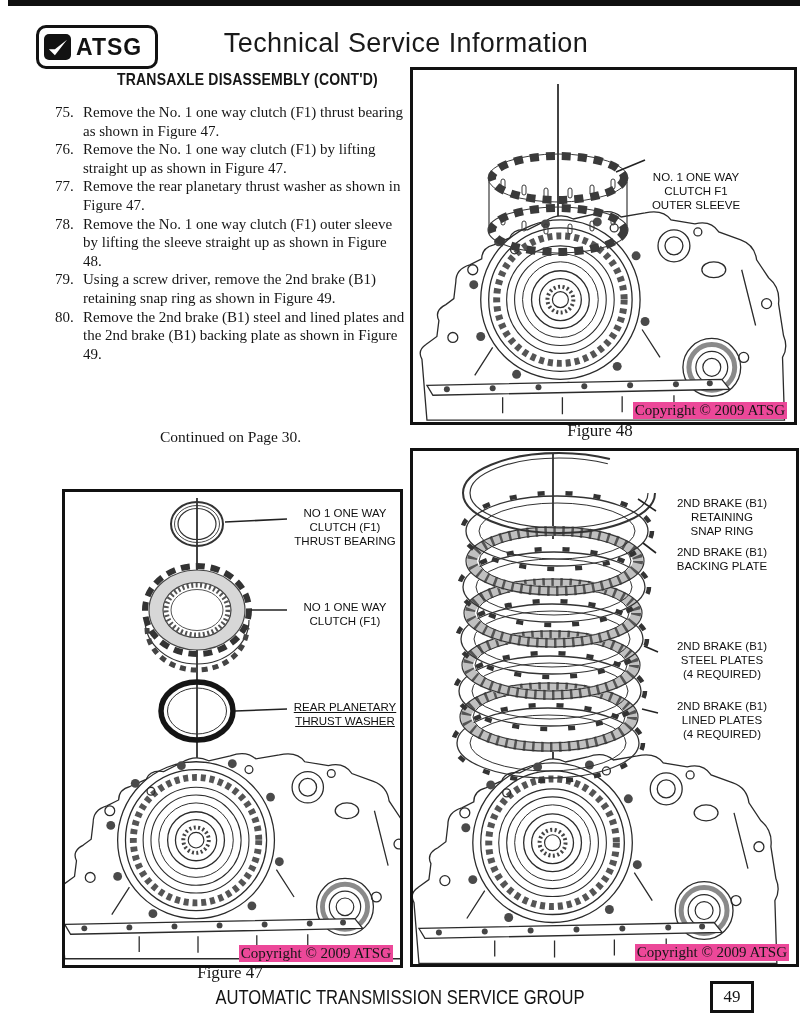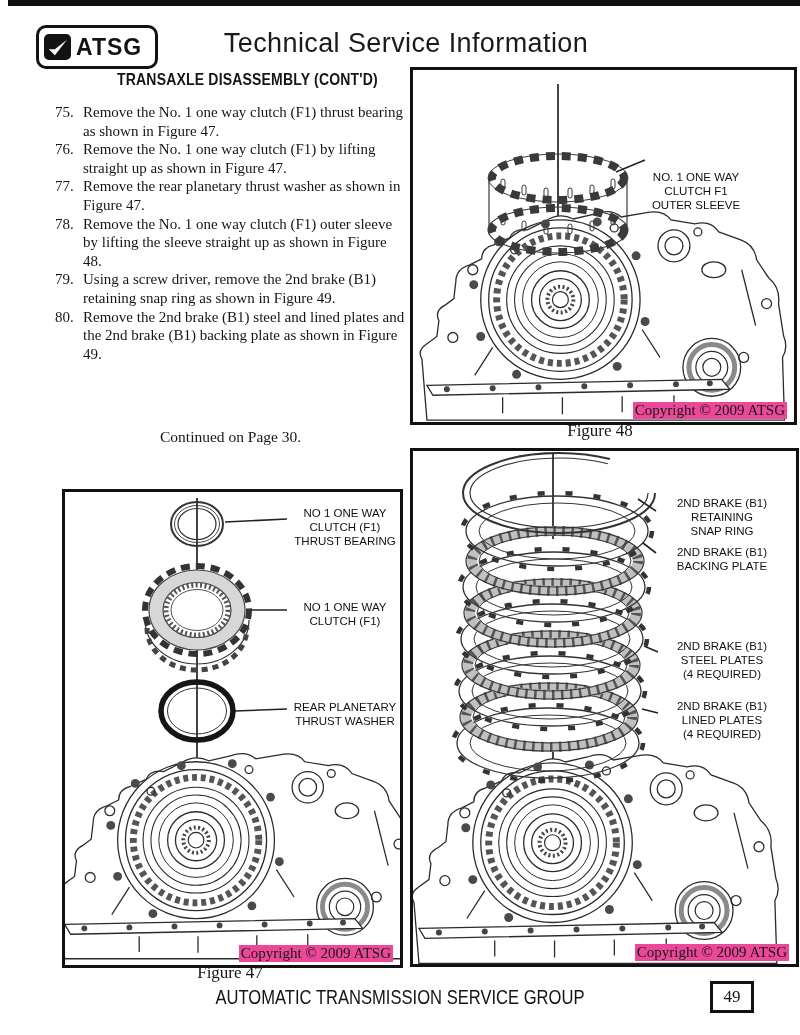--- a/index.html
+++ b/index.html
@@ -223,21 +223,21 @@
       </g>
       <line x1="160" y1="30" x2="222" y2="27" stroke="#222" stroke-width="1.6"></line>
       <line x1="186" y1="118" x2="222" y2="118" stroke="#222" stroke-width="1.6"></line>
       <line x1="170" y1="219" x2="222" y2="217" stroke="#222" stroke-width="1.6"></line>
     </svg>
     <div class="plabel" style="left:224px;top:14px;width:112px;">NO 1 ONE WAY
 CLUTCH (F1)
 THRUST BEARING</div>
     <div class="plabel" style="left:224px;top:108px;width:112px;">NO 1 ONE WAY
 CLUTCH (F1)</div>
-    <div class="plabel" style="left:224px;top:208px;width:112px;">REAR PLANETARY
+    <div class="plabel" style="left:224px;top:208px;width:112px;text-decoration:underline;">REAR PLANETARY
 THRUST WASHER</div>
     <div class="copyright">Copyright © 2009 ATSG</div>
   </div>
   <div class="figcap" style="left:130px;top:963px;width:200px;">Figure 47</div>
 
   <div class="figbox" style="left:410px;top:448px;width:383px;height:513px;">
     <svg width="383" height="513">
       <line x1="140" y1="2" x2="140" y2="88" stroke="#222" stroke-width="1.7"></line>
       <line x1="140" y1="300" x2="140" y2="396" stroke="#222" stroke-width="1.7"></line>
       <use href="#tcase" transform="translate(-8,300) scale(0.997)"></use>

